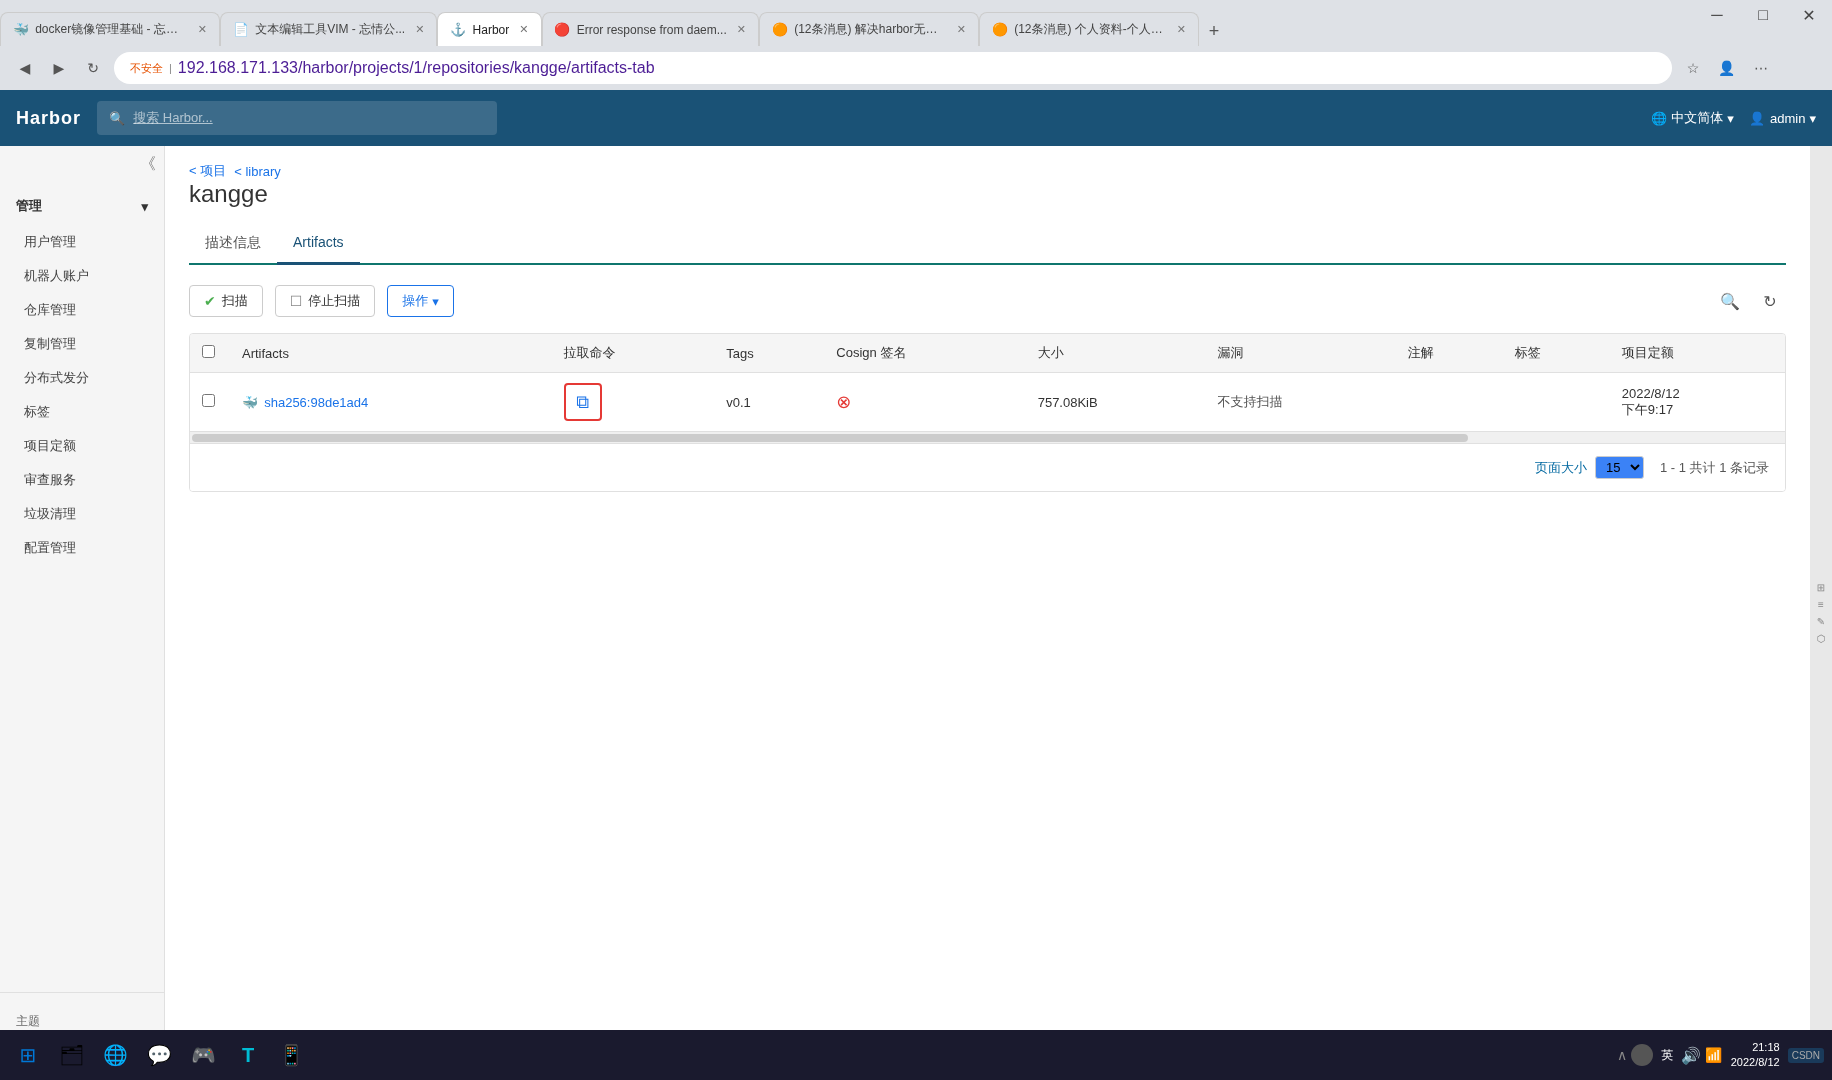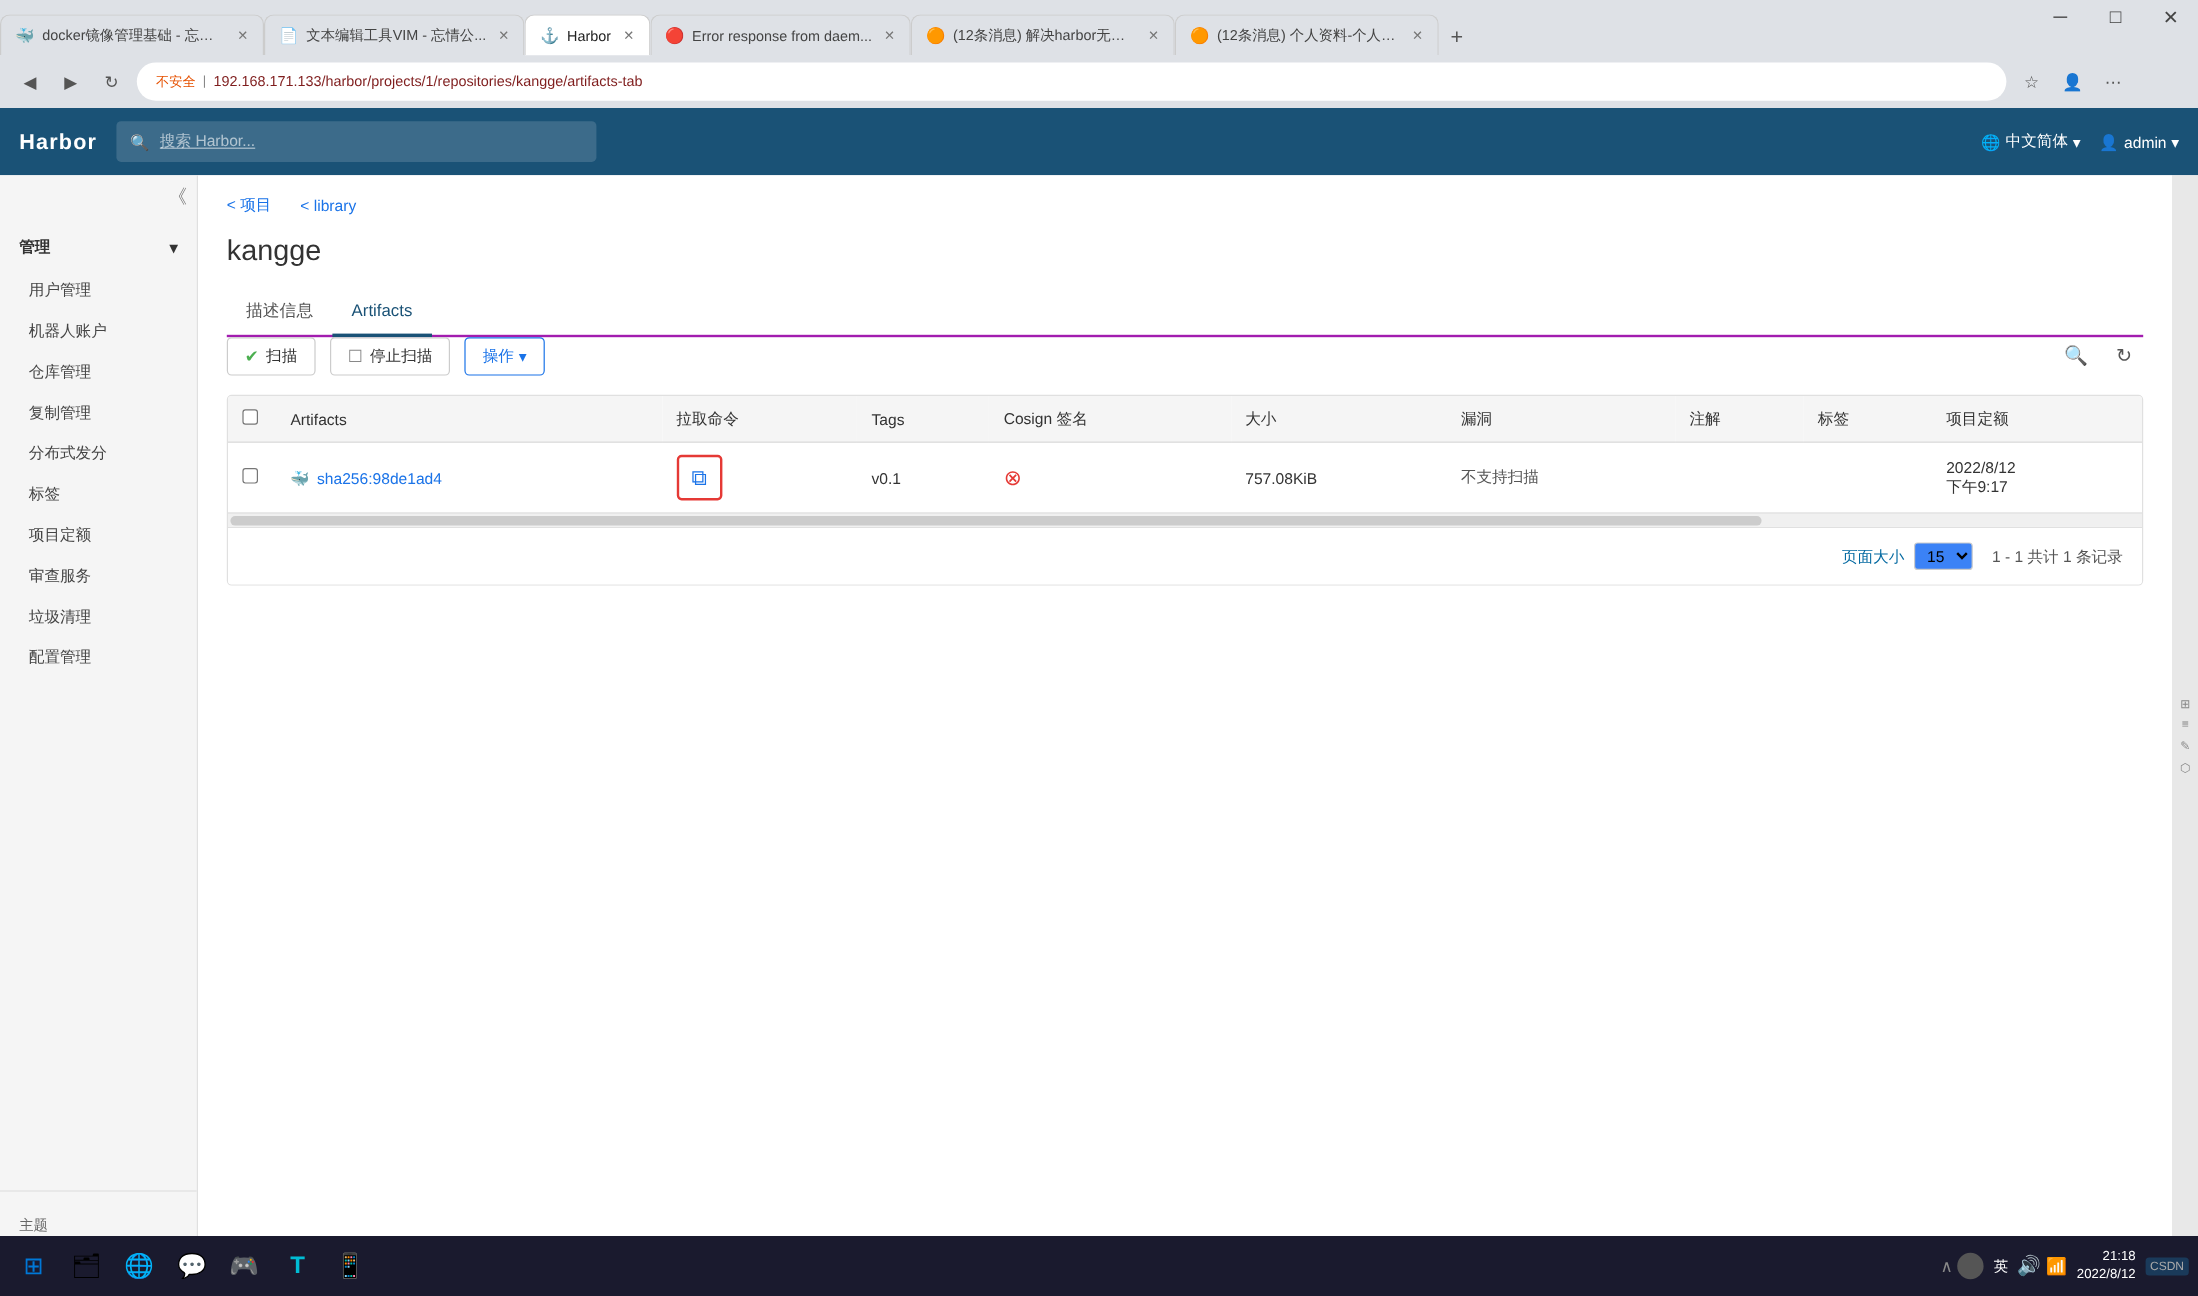--- a/index.html
+++ b/index.html
@@ -43,28 +43,28 @@
     .sidebar-item-group { padding: 10px 16px; cursor: pointer; color: #333; font-size: 13px; font-weight: bold; display: flex; align-items: center; justify-content: space-between; }
     .sidebar-subitem { padding: 8px 24px; cursor: pointer; color: #444; font-size: 13px; }
     .sidebar-bottom { margin-top: auto; padding: 12px 0; border-top: 1px solid #e0e0e0; }
     .sidebar-bottom-item { padding: 8px 16px; font-size: 12px; color: #666; cursor: pointer; }
 
     
     .content { flex: 1; overflow-y: auto; background: #fff; padding: 0; }
     .content-inner { padding: 16px 24px; }
 
     
-    .breadcrumb { display: flex; align-items: center; gap: 24px; margin-bottom: 16px; font-size: 13px; }
+    .breadcrumb { display: flex; align-items: center; gap: 8px; font-size: 13px; }
     .breadcrumb-link { color: #1a73e8; cursor: pointer; }
 
     
     .page-title { font-size: 24px; color: #333; margin-bottom: 16px; font-weight: normal; }
 
     
-    .tabs { display: flex; border-bottom: 2px solid #a21caf; }
+    .tabs { display: flex; border-bottom: 2px solid #0f766e; margin-bottom: 20px; }
     .tab-item { padding: 10px 16px; cursor: pointer; font-size: 14px; color: #555; border-bottom: 3px solid transparent; margin-bottom: -2px; }
     .tab-item.active { color: #1a5276; border-bottom-color: #1a5276; font-weight: 500; }
 
     
     .toolbar { display: flex; align-items: center; gap: 12px; margin-bottom: 16px; }
     .btn-outline { display: flex; align-items: center; gap: 6px; padding: 6px 14px; border: 1px solid #ccc; border-radius: 4px; cursor: pointer; font-size: 13px; color: #333; background: #fff; }
     .btn-outline .icon { color: #4CAF50; font-size: 14px; }
     .btn-outline-stop .icon { color: #888; }
     .btn-action { display: flex; align-items: center; gap: 4px; padding: 6px 14px; border: 1px solid #1a73e8; border-radius: 4px; cursor: pointer; font-size: 13px; color: #1a73e8; background: #fff; }
     .toolbar-right { margin-left: auto; display: flex; gap: 8px; }
@@ -153,21 +153,21 @@
         <div class="tab-new">+</div>
       </div>
 
     <div class="address-bar">
       <div class="nav-btn">◀</div>
       <div class="nav-btn">▶</div>
       <div class="nav-btn">↻</div>
       <div class="address-input">
         <span class="address-warning">不安全</span>
         <span style="color:#888; font-size:11px;">|</span>
-        <span style="font-size:12px; color:#7f1d1d;">192.168.171.133/harbor/projects/1/repositories/kangge/artifacts-tab</span>
+        <span style="font-size:16px; color:#4c1d95;">192.168.171.133/harbor/projects/1/repositories/kangge/artifacts-tab</span>
       </div>
       <div class="browser-action-btn">☆</div>
       <div class="browser-action-btn">👤</div>
       <div class="browser-action-btn" style="margin-right:46px;">⋯</div>
     </div>
   </div>
 
   <div class="app">
 
     <div class="top-nav">

